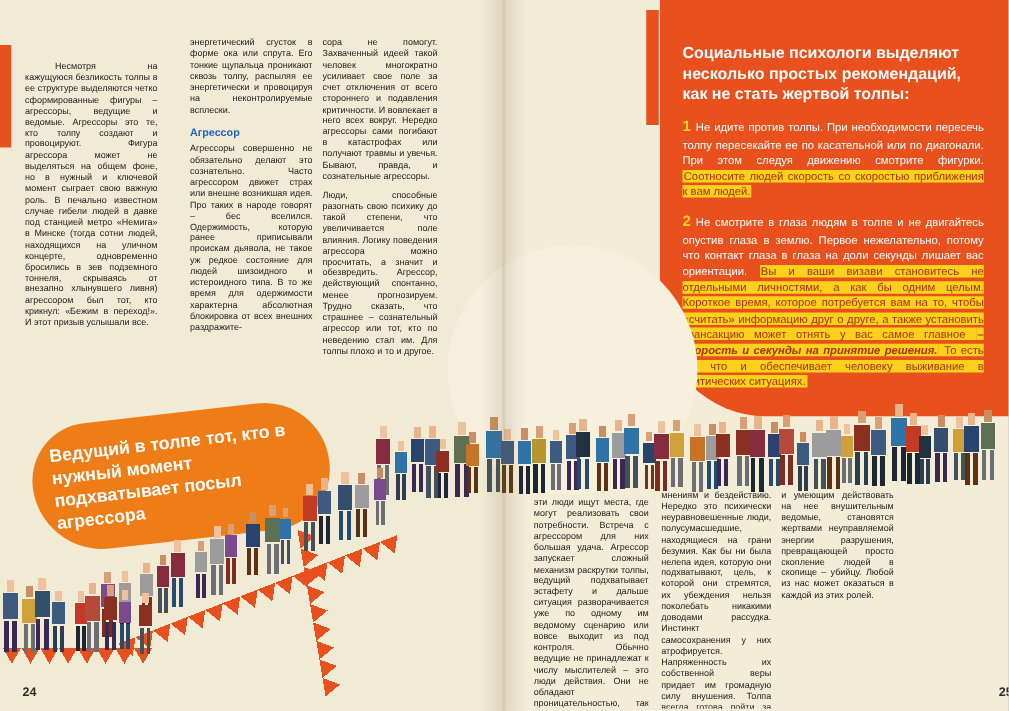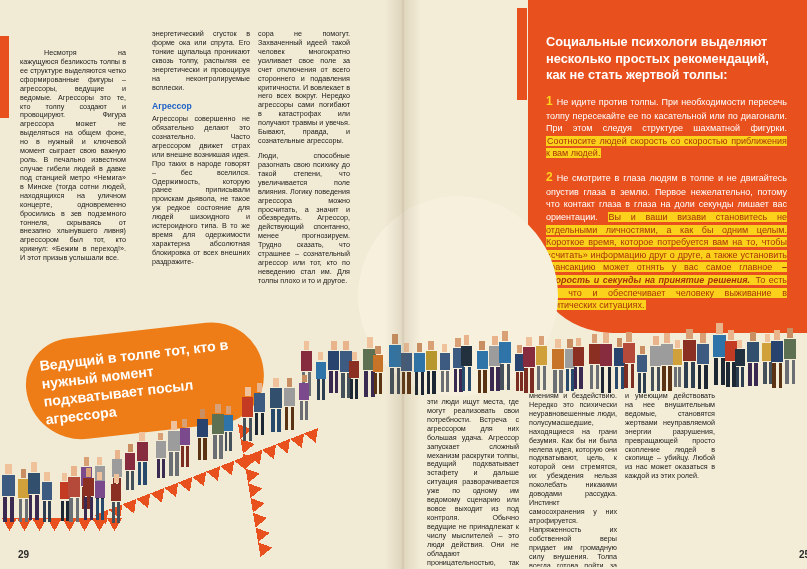--- a/index.html
+++ b/index.html
@@ -42,21 +42,21 @@
 </style>
 </head>
 <body>
 
 <div class="spread">
   <div class="right-bg"></div>
 
   <div class="panel">
     <h2>Социальные психологи выделяют несколько простых рекомендаций, как не стать жертвой толпы:</h2>
     <div id="panel-items">
-        <p class="panel-item"><span class="item-num">1</span><span>Не идите против толпы. При необходимости пересечь толпу пересекайте ее по касательной или по диагонали. При этом следуя структуре шахматной фигурки. </span><span class="hl">Соотносите людей скорость со скоростью приближения к вам людей.</span></p>
+        <p class="panel-item"><span class="item-num">1</span><span>Не идите против толпы. При необходимости пересечь толпу пересекайте ее по касательной или по диагонали. При этом следуя движению смотрите фигурки. </span><span class="hl">Соотносите людей скорость со скоростью приближения к вам людей.</span></p>
         <p class="panel-item"><span class="item-num">2</span><span>Не смотрите в глаза людям в толпе и не двигайтесь опустив глаза в землю. Первое нежелательно, потому что контакт глаза в глаза на доли секунды лишает вас ориентации. </span><span class="hl">Вы и ваши визави становитесь не отдельными личностями, а как бы одним целым. Короткое время, которое потребуется вам на то, чтобы «считать» информацию друг о друге, а также установить трансакцию может отнять у вас самое главное </span><span class="hl em">– скорость и секунды на принятие решения.</span><span class="hl"> То есть то, что и обеспечивает человеку выживание в критических ситуациях.</span></p>
       </div>
   </div>
 
   <div class="circle"></div>
   <div class="bar bar-left"></div>
   <div class="bar bar-spine"></div>
 
   <div class="callout">
     <span>Ведущий в толпе тот, кто в нужный момент подхватывает посыл агрессора</span>
@@ -343,17 +343,17 @@
   <div class="col col4">
     <p>эти люди ищут места, где могут реализовать свои потребности. Встреча с агрессором для них большая удача. Агрессор запускает сложный механизм раскрутки толпы, ведущий подхватывает эстафету и дальше ситуация разворачивается уже по одному им ведомому сценарию или вовсе выходит из под контроля. Обычно ведущие не принадлежат к числу мыслителей – это люди действия. Они не обладают проницательностью, так как проницательность ведет к со-</p>
   </div>
   <div class="col col5">
     <p>мнениям и бездействию. Нередко это психически неуравновешенные люди, полусумасшедшие, находящиеся на грани безумия. Как бы ни была нелепа идея, которую они подхватывают, цель, к которой они стремятся, их убеждения нельзя поколебать никакими доводами рассудка. Инстинкт самосохранения у них атрофируется. Напряженность их собственной веры придает им громадную силу внушения. Толпа всегда готова пойти за человеком, показавшимся им сильным</p>
   </div>
   <div class="col col6">
     <p>и умеющим действовать на нее внушительным ведомые, становятся жертвами неуправляемой энергии разрушения, превращающей просто скопление людей в скопище – убийцу. Любой из нас может оказаться в каждой из этих ролей.</p>
   </div>
 
-  <div class="page-num pn-left">29</div>
+  <div class="page-num pn-left">24</div>
   <div class="page-num pn-right">25</div>
 
   <div class="spine-shade"></div>
 </div>
 
 </body></html>

